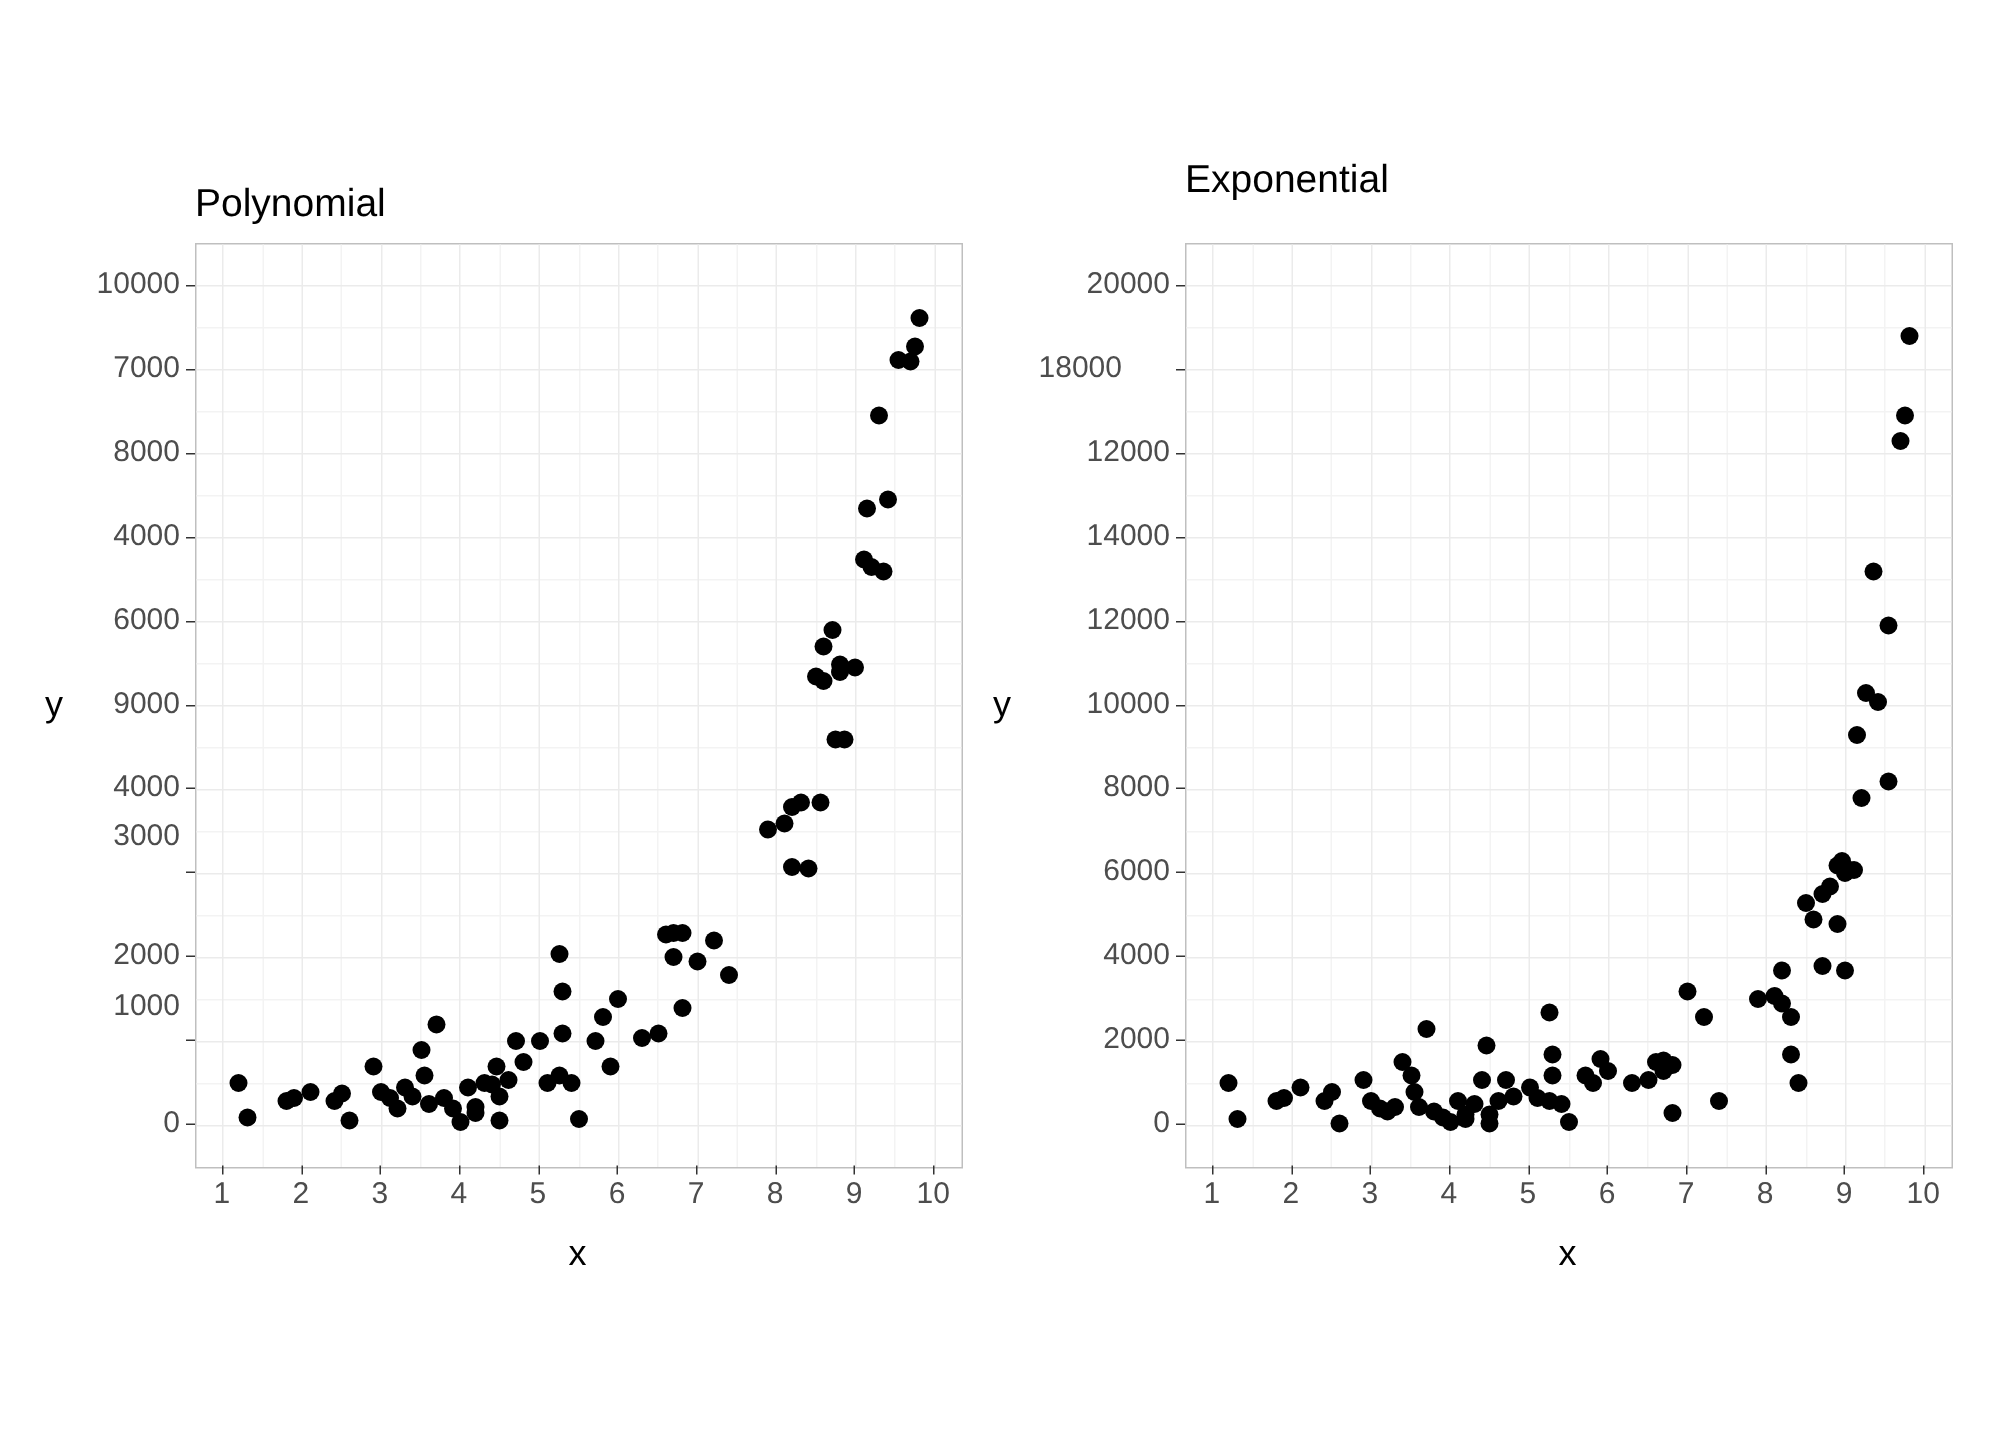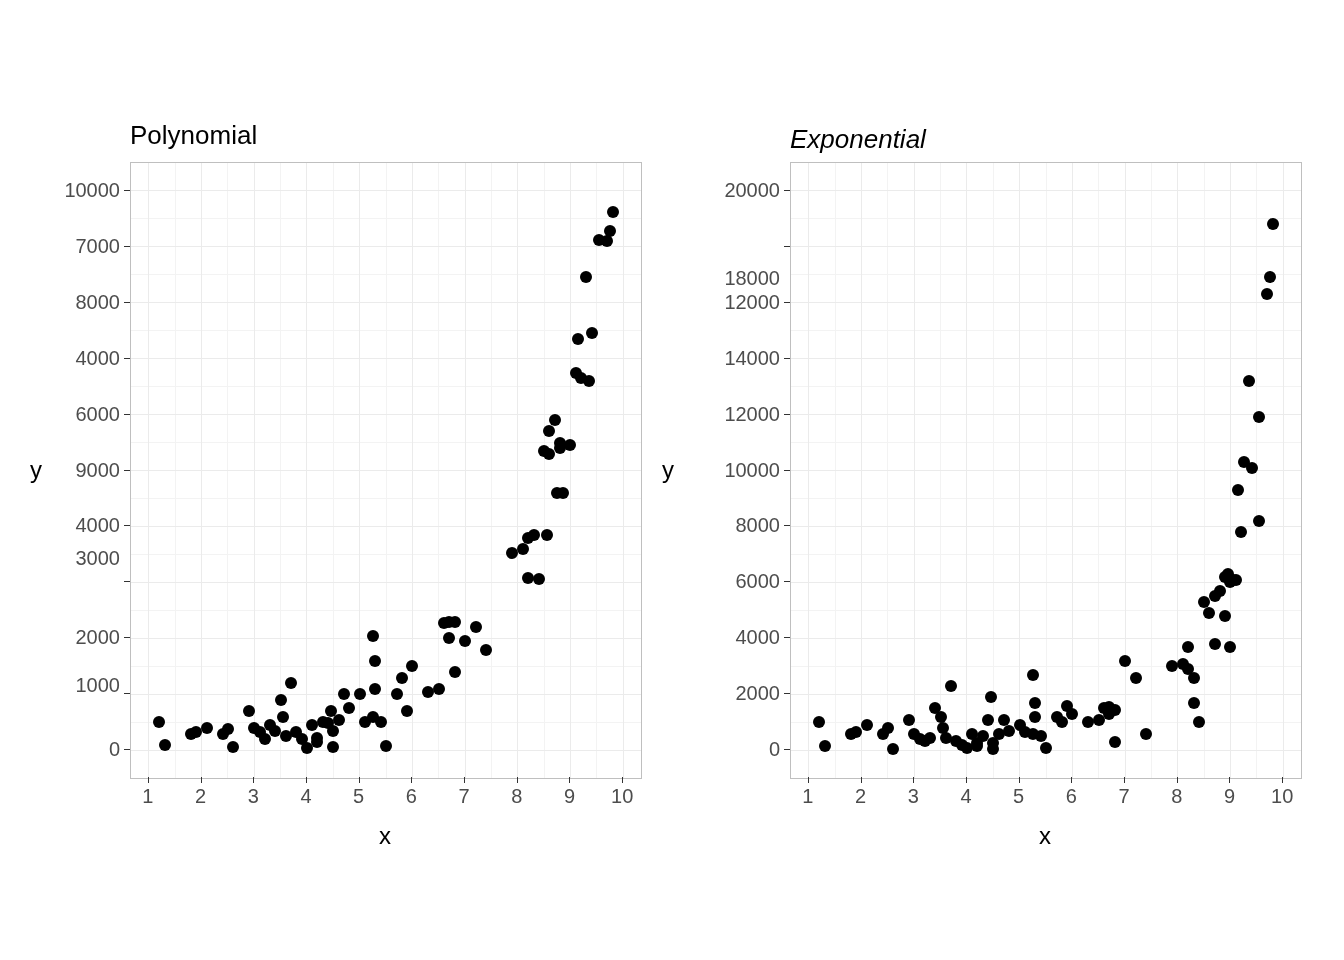--- a/index.html
+++ b/index.html
@@ -203,21 +203,21 @@
       <div class="point" style="left: 457.895px; top: 217.956px;"></div>
       <div class="point" style="left: 460.53px; top: 170.386px;"></div>
       <div class="point" style="left: 468.435px; top: 76.9242px;"></div>
       <div class="point" style="left: 476.34px; top: 78.0435px;"></div>
       <div class="point" style="left: 478.975px; top: 67.9698px;"></div>
       <div class="point" style="left: 481.61px; top: 48.9417px;"></div>
     </div>
   <div class="axis-label" id="xlabA" style="left: 385px; top: 822px; transform: translateX(-50%);">x</div>
   <div class="axis-label" id="ylabA" style="transform: translate(-50%, -50%); left: 36px; top: 470px;">y</div>
 
-  <div class="panel-wrap" id="panelB" style="left:790px; top:124px;font-style:italic;">
+  <div class="panel-wrap" id="panelB" style="left:790px; top:104px;">
     <div class="panel-title">Exponential</div>
   </div>
   <div class="plot-area" id="plotB" style="left: 790px; top: 162px; width: 510px; height: 615px;">
       <div class="grid-line-v minor" style="left: 43.7px; top: 0px; width: 1px; height: 615px;"></div>
       <div class="grid-line-v minor" style="left: 96.4px; top: 0px; width: 1px; height: 615px;"></div>
       <div class="grid-line-v minor" style="left: 149.1px; top: 0px; width: 1px; height: 615px;"></div>
       <div class="grid-line-v minor" style="left: 201.8px; top: 0px; width: 1px; height: 615px;"></div>
       <div class="grid-line-v minor" style="left: 254.5px; top: 0px; width: 1px; height: 615px;"></div>
       <div class="grid-line-v minor" style="left: 307.2px; top: 0px; width: 1px; height: 615px;"></div>
       <div class="grid-line-v minor" style="left: 359.9px; top: 0px; width: 1px; height: 615px;"></div>
@@ -357,21 +357,21 @@
     <div class="tick-label-x" style="left: 464.05px; top: 785px;">7</div>
     <div class="tick-mark-x" style="left: 516.75px; top: 777px;"></div>
     <div class="tick-label-x" style="left: 516.75px; top: 785px;">8</div>
     <div class="tick-mark-x" style="left: 569.45px; top: 777px;"></div>
     <div class="tick-label-x" style="left: 569.45px; top: 785px;">9</div>
     <div class="tick-mark-x" style="left: 622.15px; top: 777px;"></div>
     <div class="tick-label-x" style="left: 622.15px; top: 785px;">10</div>
     <div class="tick-mark-y" style="left: 124px; top: 749.325px;"></div>
     <div class="tick-label-y" style="right: 1224px; top: 749.325px;">0</div>
     <div class="tick-mark-y" style="left: 124px; top: 693.36px;"></div>
-    <div class="tick-label-y" style="right: 1224px; top: 685px;">1000</div>
+    <div class="tick-label-y" style="right: 1224px; top: 671px;">1000</div>
     <div class="tick-mark-y" style="left: 124px; top: 637.395px;"></div>
     <div class="tick-label-y" style="right: 1224px; top: 637.395px;">2000</div>
     <div class="tick-mark-y" style="left: 124px; top: 581.43px;"></div>
     <div class="tick-label-y" style="right: 1224px; top: 558px;">3000</div>
     <div class="tick-mark-y" style="left: 124px; top: 525.465px;"></div>
     <div class="tick-label-y" style="right: 1224px; top: 525.465px;">4000</div>
     <div class="tick-mark-y" style="left: 124px; top: 469.5px;"></div>
     <div class="tick-label-y" style="right: 1224px; top: 469.5px;">9000</div>
     <div class="tick-mark-y" style="left: 124px; top: 413.535px;"></div>
     <div class="tick-label-y" style="right: 1224px; top: 413.535px;">6000</div>
@@ -415,16 +415,16 @@
     <div class="tick-label-y" style="right: 564px; top: 525.465px;">8000</div>
     <div class="tick-mark-y" style="left: 784px; top: 469.5px;"></div>
     <div class="tick-label-y" style="right: 564px; top: 469.5px;">10000</div>
     <div class="tick-mark-y" style="left: 784px; top: 413.535px;"></div>
     <div class="tick-label-y" style="right: 564px; top: 413.535px;">12000</div>
     <div class="tick-mark-y" style="left: 784px; top: 357.57px;"></div>
     <div class="tick-label-y" style="right: 564px; top: 357.57px;">14000</div>
     <div class="tick-mark-y" style="left: 784px; top: 301.605px;"></div>
     <div class="tick-label-y" style="right: 564px; top: 301.605px;">12000</div>
     <div class="tick-mark-y" style="left: 784px; top: 245.64px;"></div>
-    <div class="tick-label-y" style="right: 564px; top: 245.64px; margin-top: 32px;">18000</div>
+    <div class="tick-label-y" style="right: 596px; top: 245.64px;">18000</div>
     <div class="tick-mark-y" style="left: 784px; top: 189.675px;"></div>
     <div class="tick-label-y" style="right: 564px; top: 189.675px;">20000</div>
   </div>
 
 </body></html>

